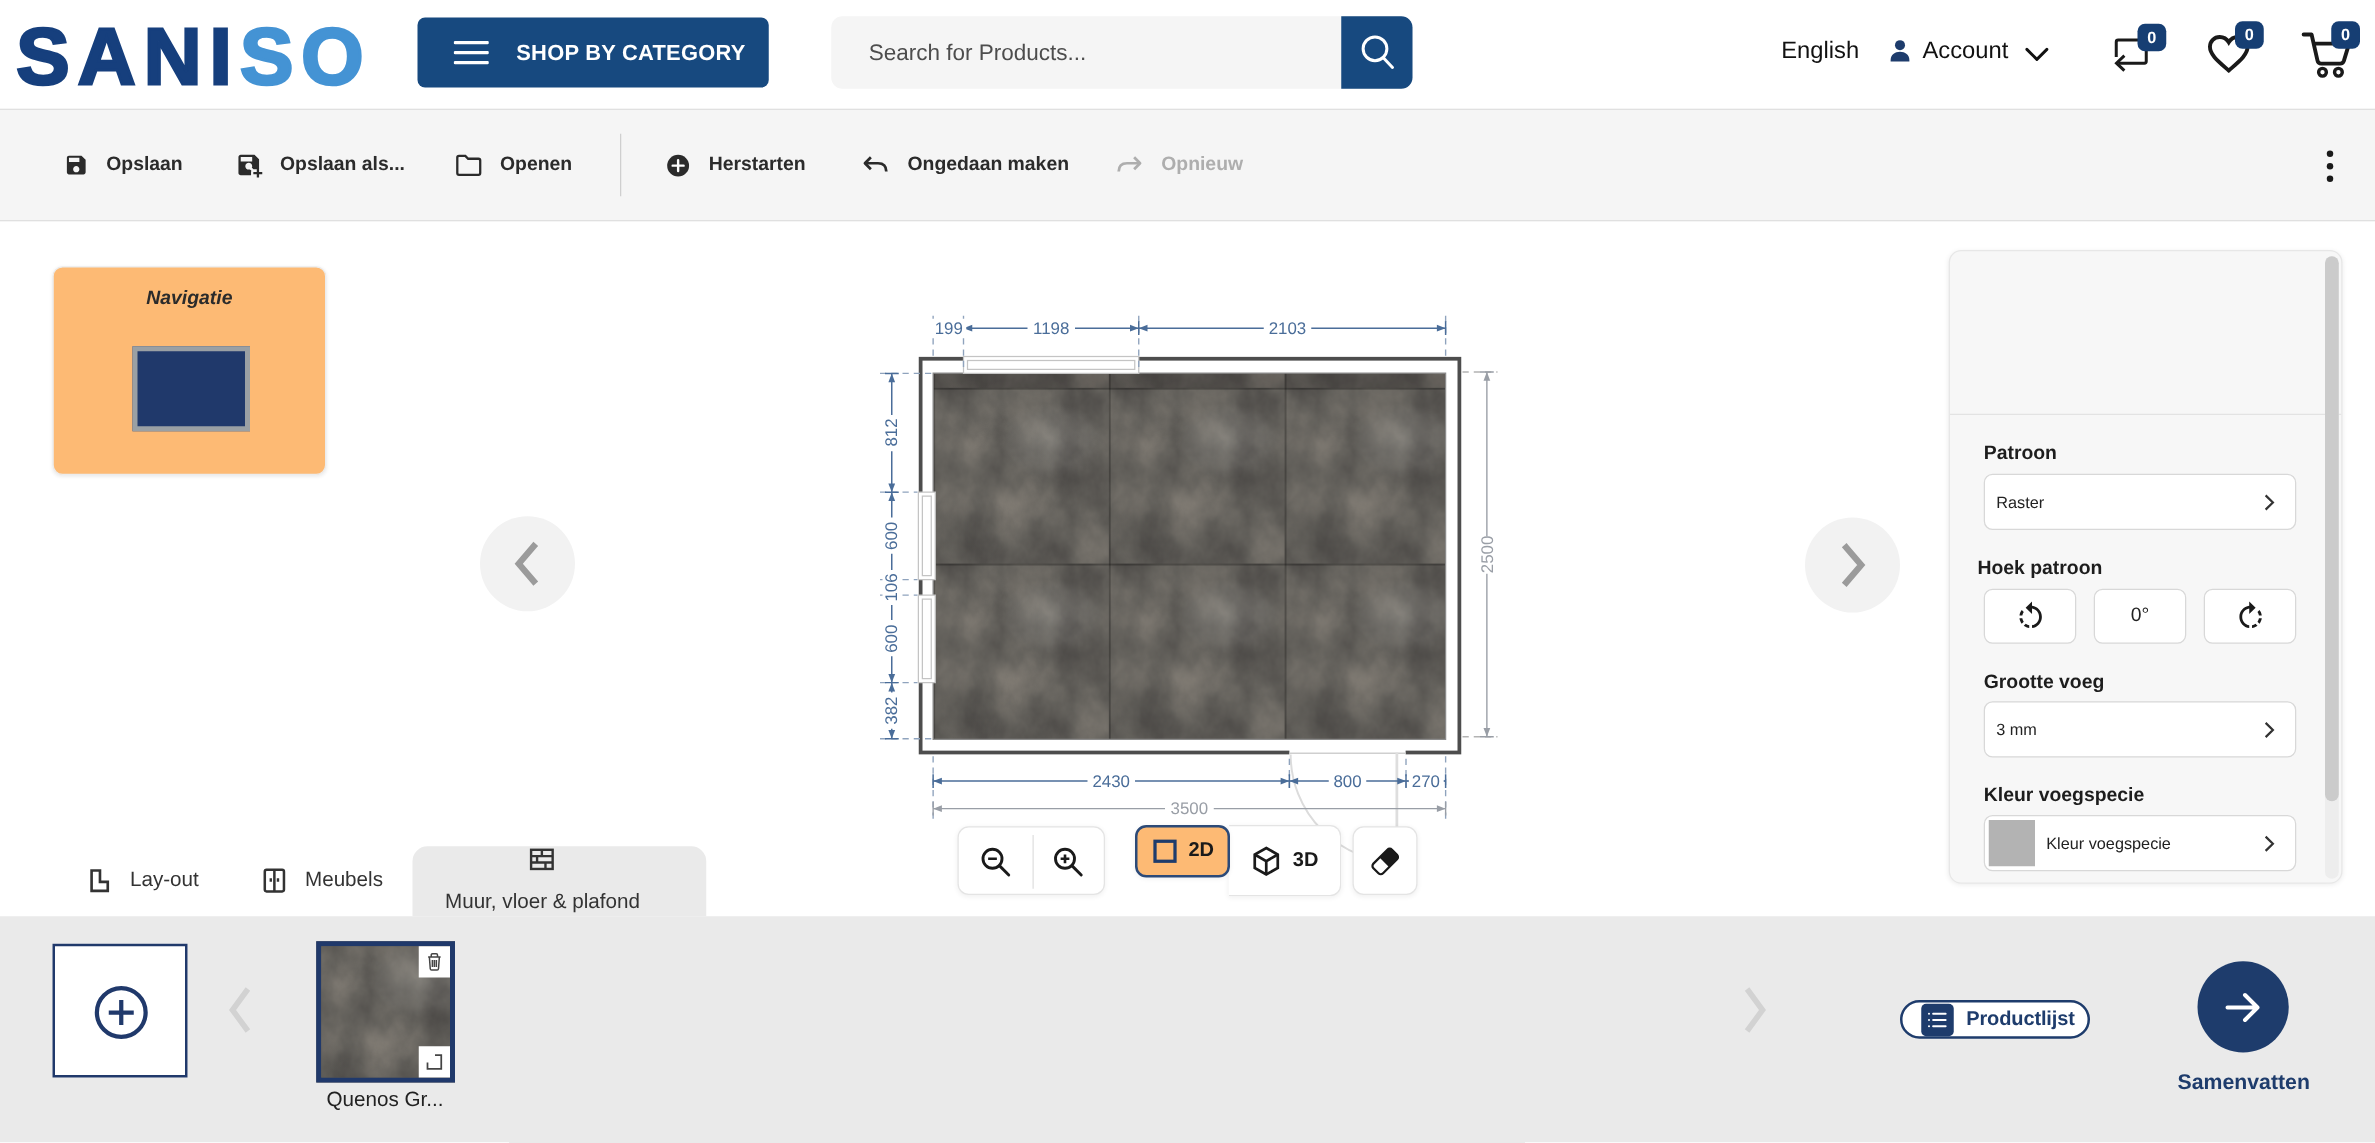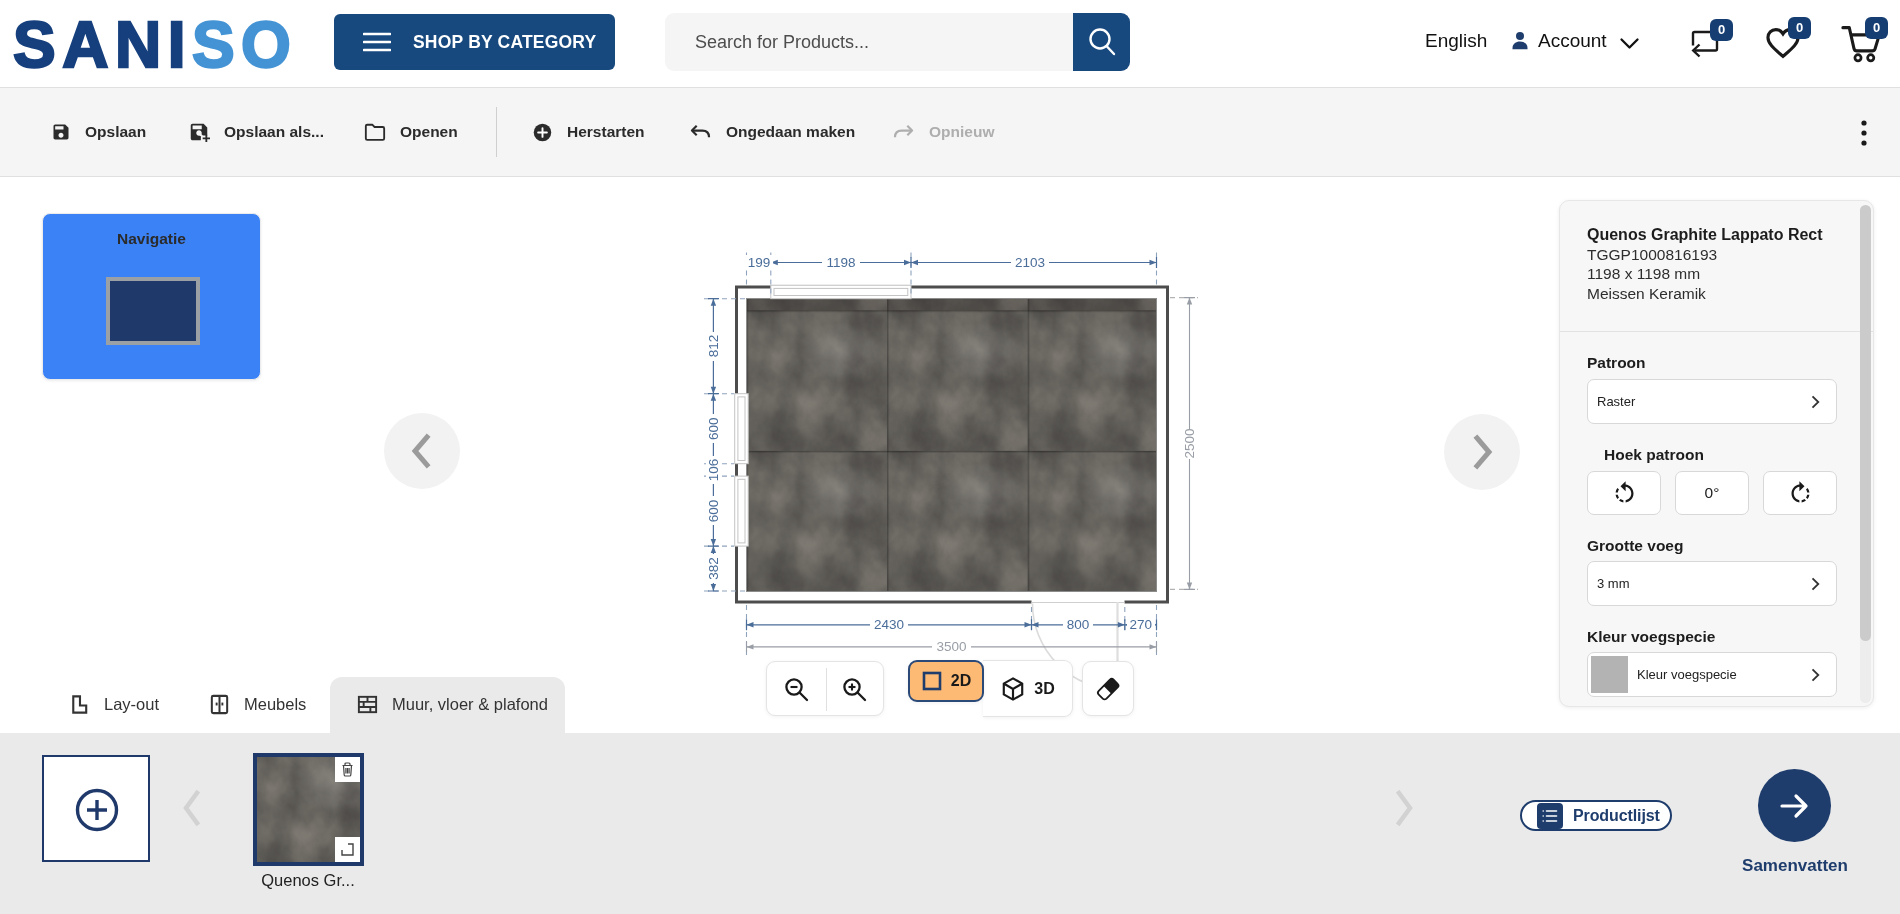--- a/index.html
+++ b/index.html
@@ -18,21 +18,21 @@
 #searchbtn { position:absolute; right:0; top:0; width:57px; height:58px; background:#17497f; border-radius:9px; border-top-left-radius:0; border-bottom-left-radius:0; }
 .hdrtxt { font-size:19px; color:#111; position:absolute; top:30px; }
 .badge { position:absolute; width:23px; height:22px; background:#163e73; border-radius:6px; color:#fff; font-size:13px; font-weight:700; text-align:center; line-height:22px; }
 
 #toolbar { position:absolute; left:0; top:87px; width:1900px; height:90px; background:#f5f5f5; border-top:1px solid #e0e0e0; border-bottom:1px solid #e0e0e0; }
 .tbitem { position:absolute; top:0; height:88px; display:flex; align-items:center; gap:14px; color:#2b2b2b; font-size:15.5px; font-weight:700; }
 .tbitem.dis { color:#aeaeae; }
 #tbsep { position:absolute; left:496px; top:19px; width:1px; height:50px; background:#cfcfcf; }
 
 #canvas { position:absolute; left:0; top:178px; width:1900px; height:557px; background:#fff; }
-#navcard { position:absolute; left:42px; top:213px; width:219px; height:167px; background:#3b82f6; border:1px solid #ececec; border-radius:8px; box-shadow:0 1px 3px rgba(0,0,0,.08); }
+#navcard { position:absolute; left:42px; top:213px; width:219px; height:167px; background:#fdba74; border:1px solid #ececec; border-radius:8px; box-shadow:0 1px 3px rgba(0,0,0,.08);font-style:italic; }
 #navcard .ttl { text-align:center; margin-top:16px; font-size:15.5px; font-weight:700; color:#2b2b2b; }
 #navrect { position:absolute; left:63px; top:63px; width:94px; height:68px; background:#20396b; border:4px solid #9aa0a4; }
 .navarrow { position:absolute; width:76px; height:76px; border-radius:50%; background:#f2f2f2; display:flex; align-items:center; justify-content:center; }
 
 .ctl { position:absolute; background:#fff; border:1px solid #e4e4e4; border-radius:9px; box-shadow:0 1px 4px rgba(0,0,0,.06); display:flex; align-items:center; justify-content:center; }
 
 #panel { position:absolute; left:1559px; top:200px; width:315px; height:507px; background:#f7f7f7; border:1px solid #e7e7e7; border-radius:10px; box-shadow:0 1px 4px rgba(0,0,0,.07); }
 .pline { font-size:15.5px; color:#2e2e2e; }
 .plabel { font-size:15.5px; font-weight:700; color:#1d1d1d; }
 .psel { position:absolute; left:27px; width:250px; height:45px; background:#fff; border:1px solid #d8d8d8; border-radius:7px; display:flex; align-items:center; }
@@ -354,35 +354,29 @@
 </div>
 <div class="ctl" style="left:1082px; top:661px; width:52px; height:55px;">
   <svg width="26" height="26" viewBox="0 0 26 26">
     <g transform="rotate(-45 13 13)">
       <rect x="2.5" y="7.8" width="21" height="10.9" rx="2.6" fill="#fff" stroke="#1a1a1a" stroke-width="1.8"></rect>
       <path d="M12 7.8 H20.9 Q23.5 7.8 23.5 10.4 V16.1 Q23.5 18.7 20.9 18.7 H12 Z" fill="#1a1a1a"></path>
     </g>
   </svg>
 </div>
 <div id="panel">
-  <div style="position:absolute; left:27px; top:24px; line-height:19.5px;">
-    <div style="font-size:16px; font-weight:700; color:#1d1d1d;">Quenos Graphite Lappato Rect</div>
-    <div class="pline">TGGP1000816193</div>
-    <div class="pline">1198 x 1198 mm</div>
-    <div class="pline">Meissen Keramik</div>
-  </div>
   <div style="position:absolute; left:0; top:130px; width:100%; height:1px; background:#e3e3e3;"></div>
   <div class="plabel" style="position:absolute; left:27px; top:153px;">Patroon</div>
   <div class="psel" style="top:178px;">
     <div class="t">Raster</div>
     <svg class="chev" width="9" height="15" viewBox="0 0 9 15">
         <path d="M1.5 1.8 L7.3 7.5 L1.5 13.2" fill="none" stroke="#333" stroke-width="1.8"></path>
       </svg>
   </div>
-  <div class="plabel" style="position:absolute; left:44px; top:245px;">Hoek patroon</div>
+  <div class="plabel" style="position:absolute; left:22px; top:245px;">Hoek patroon</div>
   <div class="rotbtn" style="left:27px; top:270px;">
     <svg width="27" height="27" viewBox="0 0 24 24">
         <path fill="#1a1a1a" d="M7.11 8.53L5.7 7.11C4.8 8.27 4.24 9.61 4.07 11h2.02c.14-.87.49-1.72 1.02-2.47zM6.09 13H4.07c.17 1.39.72 2.73 1.62 3.89l1.41-1.42c-.52-.75-.87-1.59-1.01-2.47zm1.01 5.32c1.16.9 2.51 1.44 3.9 1.61V17.9c-.87-.15-1.71-.49-2.46-1.03L7.1 18.32zM13 4.07V1L8.45 5.55 13 10V6.09c2.84.48 5 2.94 5 5.91s-2.16 5.43-5 5.91v2.02c3.95-.49 7-3.85 7-7.93s-3.05-7.44-7-7.93z"></path>
       </svg>
   </div>
   <div class="rotbtn" style="left:115px; top:270px; font-size:15.5px; color:#222;">0°</div>
   <div class="rotbtn" style="left:203px; top:270px;">
     <svg width="27" height="27" viewBox="0 0 24 24">
         <path fill="#1a1a1a" d="M15.55 5.55L11 1v3.07C7.06 4.56 4 7.92 4 12s3.05 7.44 7 7.93v-2.02c-2.84-.48-5-2.94-5-5.91s2.16-5.43 5-5.91V10l4.55-4.45zM19.93 11c-.17-1.39-.72-2.73-1.62-3.89l-1.42 1.42c.54.75.88 1.6 1.02 2.47h2.02zM13 17.9v2.02c1.39-.17 2.74-.71 3.9-1.61l-1.44-1.44c-.75.54-1.59.89-2.46 1.03zm3.89-2.42l1.42 1.41c.9-1.16 1.45-2.5 1.62-3.89h-2.02c-.14.87-.48 1.72-1.02 2.48z"></path>
       </svg>
@@ -416,21 +410,21 @@
   </div>
   <div class="tabitem" style="left:208px;">
     <svg width="23" height="23" viewBox="0 0 24 24">
         <rect x="4" y="3" width="16" height="18" rx="1.5" fill="none" stroke="#333" stroke-width="2.1"></rect>
         <line x1="12" y1="3" x2="12" y2="21" stroke="#333" stroke-width="2.1"></line>
         <line x1="9" y1="10" x2="9" y2="13" stroke="#333" stroke-width="2"></line>
         <line x1="15" y1="10" x2="15" y2="13" stroke="#333" stroke-width="2"></line>
       </svg>
     <span>Meubels</span>
   </div>
-  <div class="tabitem" style="left:356px;">
+  <div class="tabitem" style="left:356px;flex-direction:column;">
     <svg width="23" height="23" viewBox="0 0 24 24">
         <rect x="3" y="4" width="18" height="16" fill="none" stroke="#333" stroke-width="2"></rect>
         <path d="M3 9.3 H21 M3 14.6 H21 M12 4 V9.3 M8 9.3 V14.6 M15 14.6 V20" fill="none" stroke="#333" stroke-width="2"></path>
       </svg>
     <span>Muur, vloer &amp; plafond</span>
   </div>
 </div>
 <div id="bottombar">
   <div id="addbtn">
     <svg style="position:absolute; left:31px; top:31px" width="44" height="44" viewBox="0 0 44 44">

